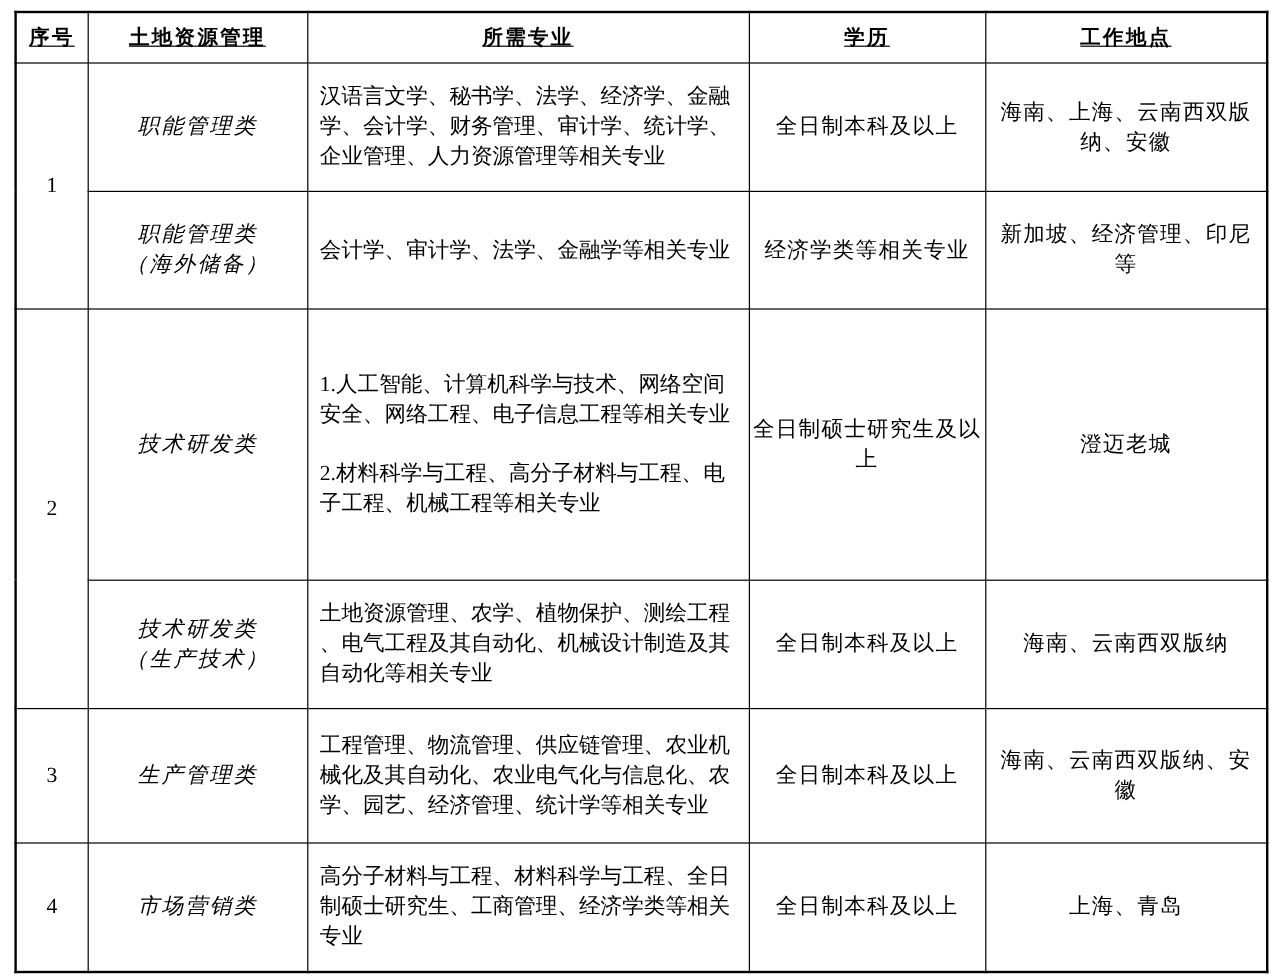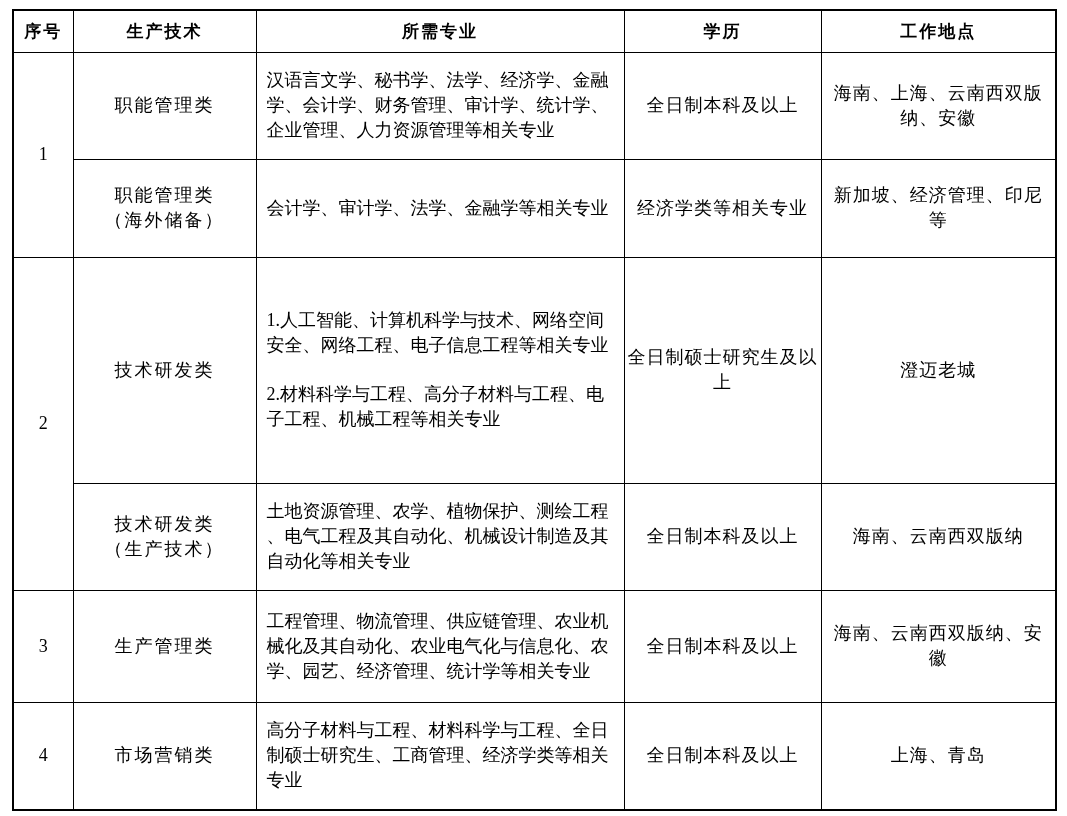--- a/index.html
+++ b/index.html
@@ -33,39 +33,40 @@
 
   th, td {
     border: 1px solid #000000;
     text-align: center;
     vertical-align: middle;
     font-size: 18px;
     line-height: 25px;
     padding: 0;
     overflow: hidden;
   }
-  thead tr { height: 42px; }
+  thead tr { height: 42px; text-decoration: underline; }
   tr.r1a { height: 107px; }
   tr.r1b { height: 98px; }
   tr.r2a { height: 226px; }
   tr.r2b { height: 107px; }
   tr.r3  { height: 112px; }
   tr.r4  { height: 108px; }
 
   th {
     font-size: 17px;
     font-weight: bold;
     letter-spacing: 2px;
   }
   td.no-cell {
     font-size: 18px;
   }
   td.cat-cell {
     letter-spacing: 2px;
     padding: 0 6px;
+    font-style: italic;
   }
   td.cat-cell .cat-line { display: block; }
   td.majors-cell {
     padding: 0 10px;
     text-align: left;
     word-break: break-all;
     line-break: anywhere;
   }
   td.majors-cell .para { display: block; }
   td.majors-cell .para-gap { margin-top: 24px; }
@@ -90,21 +91,21 @@
     <colgroup>
       <col class="c-no">
         <col class="c-cat">
         <col class="c-maj">
         <col class="c-edu">
         <col class="c-loc">
     </colgroup>
     <thead>
       <tr>
         <th>序号</th>
-        <th>生产技术</th>
+        <th>土地资源管理</th>
         <th>所需专业</th>
         <th>学历</th>
         <th>工作地点</th>
       </tr>
     </thead>
     <tbody>
       <tr class="r1a">
         <td class="no-cell" rowspan="2">1</td>
         <td class="cat-cell">
           <span class="cat-line">职能管理类</span>

